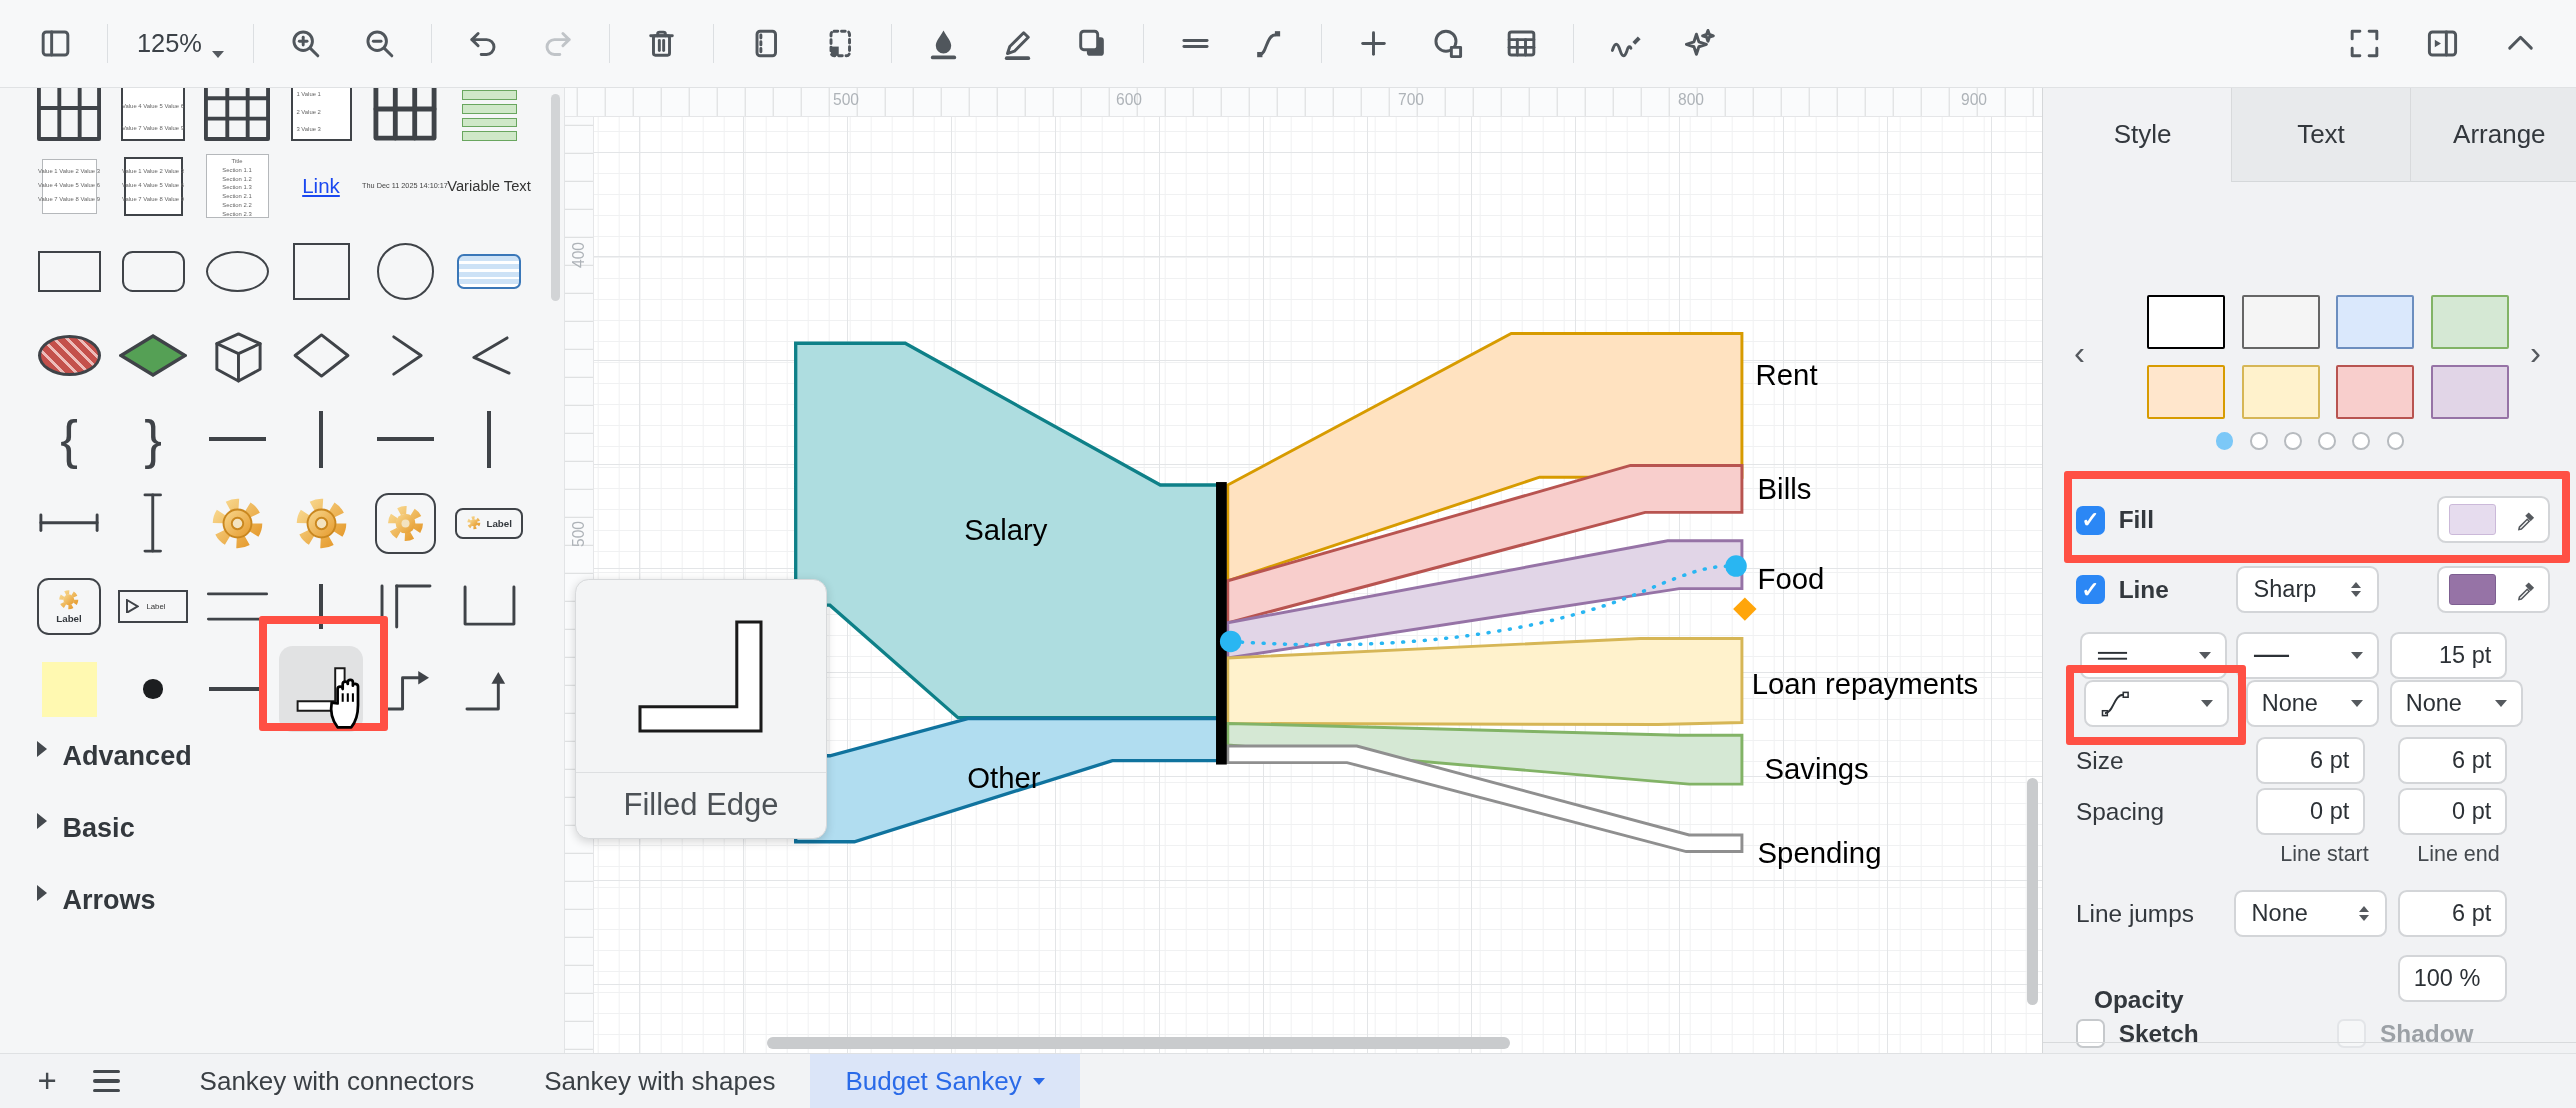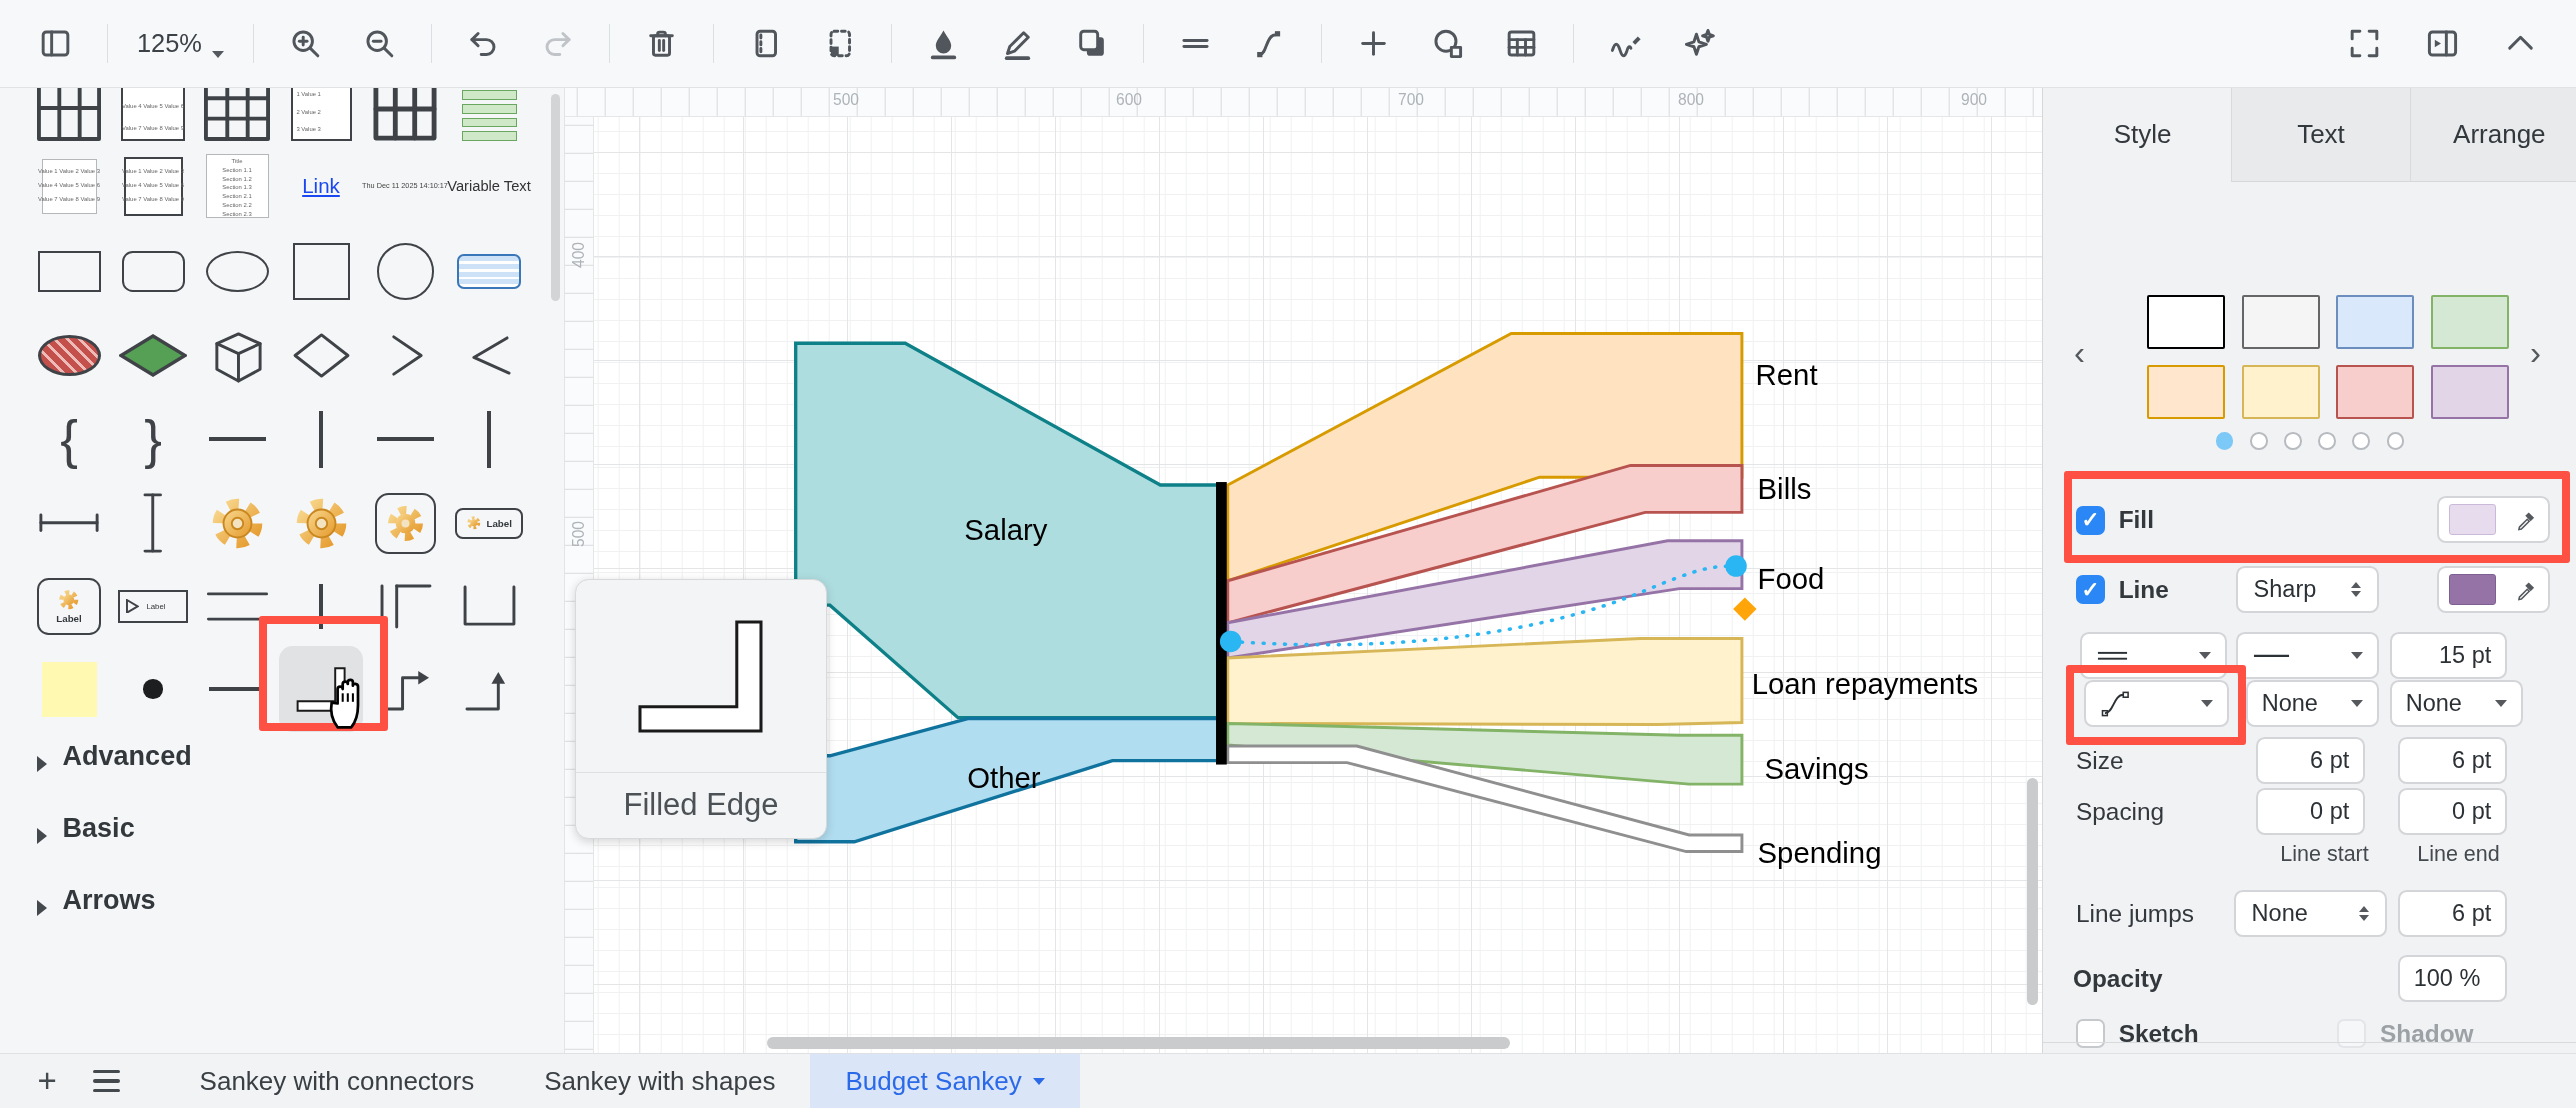--- a/index.html
+++ b/index.html
@@ -19,21 +19,21 @@
   .tb-right{margin-left:auto;display:flex;align-items:center;gap:33px}
 
   
   .sidebar{position:absolute;left:0;top:88px;width:565px;height:966px;background:#f5f6f7;border-right:1px solid #e2e4e6}
   .srow{position:absolute;left:0;width:565px;display:flex;padding-left:27px}
   .scell{width:84px;display:flex;align-items:center;justify-content:center;position:relative}
   .stroke{border:2.9px solid #3f4348}
   .tiny-txt{font-size:5.9px;color:#666;line-height:13.7px;white-space:nowrap}
   .shape-svg{stroke:#3f4348;fill:none;stroke-width:3;stroke-linecap:round;stroke-linejoin:round}
   .brace{font-size:53px;color:#3f4348;font-weight:400}
-  .sec{position:absolute;left:37px;display:flex;align-items:flex-end;gap:15.6px;font-size:27px;font-weight:700;color:#33383d}
+  .sec{position:absolute;left:37px;display:flex;align-items:flex-start;gap:15.6px;font-size:27px;font-weight:700;color:#33383d}
   .caret{width:0;height:0;border-top:8.8px solid transparent;border-bottom:8.8px solid transparent;border-left:10.7px solid #44494e}
   .moreshapes{position:absolute;left:106px;top:878px;width:328px;height:63px;background:#cbdff5;border-radius:9.8px;
               display:flex;align-items:center;justify-content:center;font-size:27px;font-weight:700;color:#1e3b5d}
   .sb-scroll{position:absolute;left:551px;top:5.9px;width:8.8px;height:207px;background:#d2d4d6;border-radius:4.9px}
 
   
   .canvas{position:absolute;left:565px;top:88px;width:1478px;height:966px;background-color:#fff;
     background-image:
       linear-gradient(to right,#e3e5e7 1px,transparent 1px),
       linear-gradient(to bottom,#e3e5e7 1px,transparent 1px),
@@ -753,21 +753,21 @@
       <span>None</span>
       <span class="updn">
           <i class="u"></i>
           <i class="d"></i>
         </span>
     </div>
     <div class="ctl num" style="left:355px;top:802px;width:109px">
         <span>6 pt</span>
       </div>
 
-    <div class="prow" style="top:866px;height:49px;padding-left:30px">
+    <div class="prow" style="top:887px;height:49px;padding-left:51px">
       <span class="plabel b">Opacity</span>
       </div>
     <div class="ctl" style="left:355px;top:867px;width:109px;padding-left:13.7px">
         <span>100 %</span>
       </div>
 
     <div class="prow" style="top:924px;height:43px;padding-left:33px;gap:13.7px">
       <span class="cb"></span>
       <span class="plabel b">Sketch</span>
       <span class="cb dim" style="margin-left:125px"></span>

